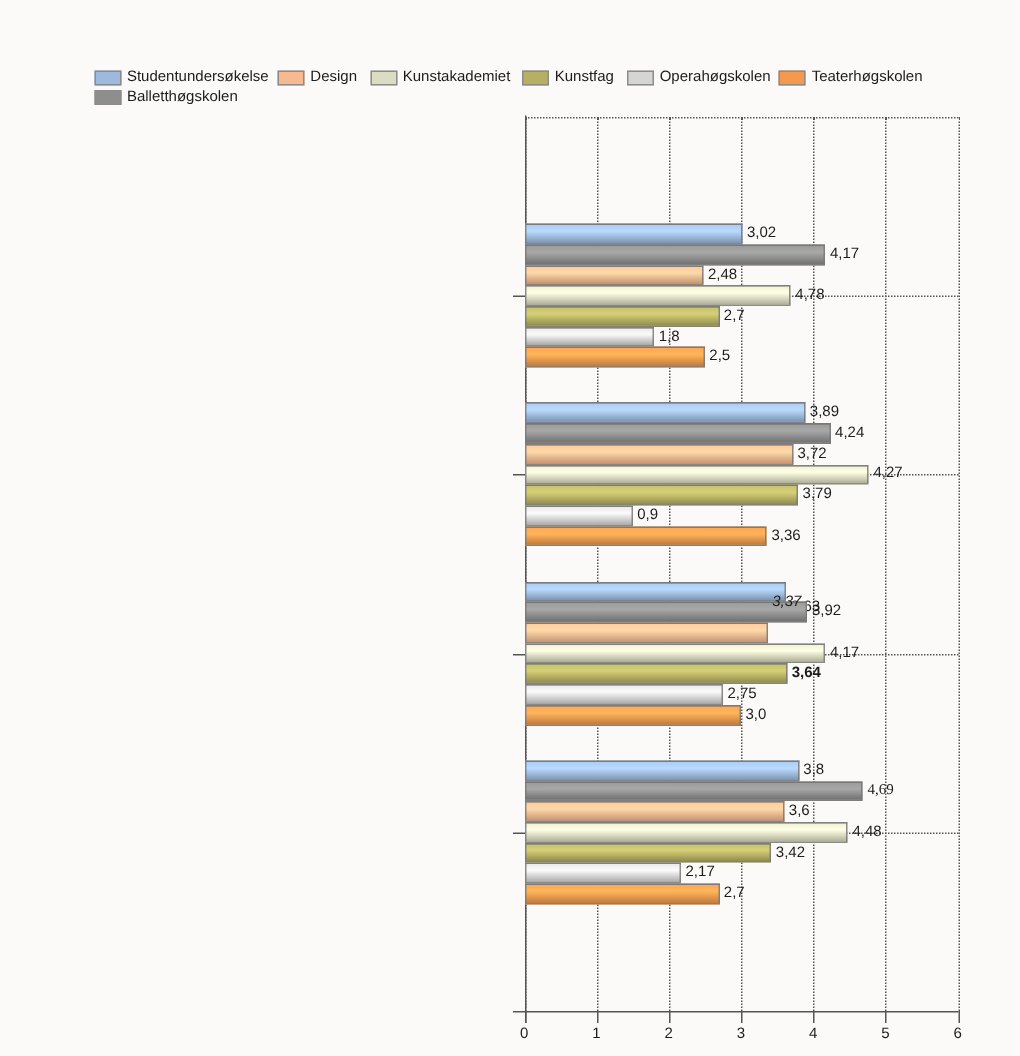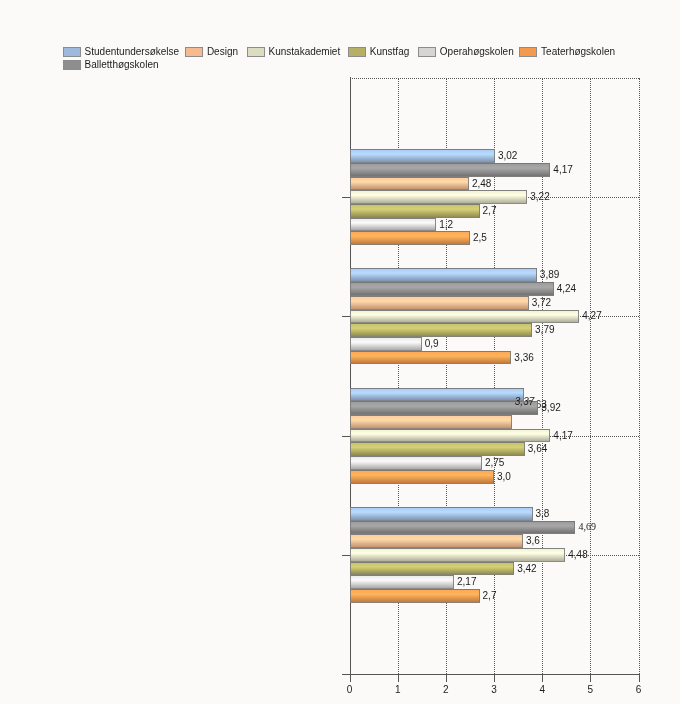--- a/index.html
+++ b/index.html
@@ -87,25 +87,25 @@
       <div class="tick" style="left: 341.5px; top: 316.4px; width: 8px; height: 1px;"></div>
       <div class="tick" style="left: 341.5px; top: 435.6px; width: 8px; height: 1px;"></div>
       <div class="tick" style="left: 341.5px; top: 554.8px; width: 8px; height: 1px;"></div>
       <div class="bar" style="left: 349.5px; top: 149.25px; width: 145.463px; height: 13.7px; background: linear-gradient(rgb(173, 205, 244) 0%, rgb(185, 219, 255) 35%, rgb(126, 149, 178) 100%);"></div>
       <div class="blabel" style="left: 497.963px; top: 150.1px;">3,02</div>
       <div class="bar" style="left: 349.5px; top: 162.95px; width: 200.855px; height: 13.7px; background: linear-gradient(rgb(156, 156, 156) 0%, rgb(168, 168, 168) 35%, rgb(114, 114, 114) 100%);"></div>
       <div class="blabel" style="left: 553.355px; top: 163.8px;">4,17</div>
       <div class="bar" style="left: 349.5px; top: 176.65px; width: 119.453px; height: 13.7px; background: linear-gradient(rgb(255, 204, 157) 0%, rgb(255, 218, 169) 35%, rgb(198, 148, 114) 100%);"></div>
       <div class="blabel" style="left: 471.953px; top: 177.5px;">2,48</div>
       <div class="bar" style="left: 349.5px; top: 190.35px; width: 177.735px; height: 13.7px; background: linear-gradient(rgb(242, 242, 213) 0%, rgb(255, 255, 229) 35%, rgb(176, 176, 155) 100%);"></div>
-      <div class="blabel" style="left: 530.235px; top: 191.2px;">3,22</div>
+      <div class="blabel" style="left: 530.235px; top: 191.2px;">4,78</div>
       <div class="bar" style="left: 349.5px; top: 204.05px; width: 130.05px; height: 13.7px; background: linear-gradient(rgb(199, 194, 110) 0%, rgb(214, 208, 118) 35%, rgb(145, 141, 80) 100%);"></div>
       <div class="blabel" style="left: 482.55px; top: 204.9px;">2,7</div>
       <div class="bar" style="left: 349.5px; top: 217.75px; width: 86.7px; height: 13.7px; background: linear-gradient(rgb(234, 234, 234) 0%, rgb(251, 251, 251) 35%, rgb(170, 170, 170) 100%);"></div>
-      <div class="blabel" style="left: 439.2px; top: 218.6px;">1,2</div>
+      <div class="blabel" style="left: 439.2px; top: 218.6px;">1,8</div>
       <div class="bar" style="left: 349.5px; top: 231.45px; width: 120.417px; height: 13.7px; background: linear-gradient(rgb(255, 168, 85) 0%, rgb(255, 181, 91) 35%, rgb(195, 122, 62) 100%);"></div>
       <div class="blabel" style="left: 472.917px; top: 232.3px;">2,5</div>
       <div class="bar" style="left: 349.5px; top: 268.45px; width: 187.368px; height: 13.7px; background: linear-gradient(rgb(173, 205, 244) 0%, rgb(185, 219, 255) 35%, rgb(126, 149, 178) 100%);"></div>
       <div class="blabel" style="left: 539.868px; top: 269.3px;">3,89</div>
       <div class="bar" style="left: 349.5px; top: 282.15px; width: 204.227px; height: 13.7px; background: linear-gradient(rgb(156, 156, 156) 0%, rgb(168, 168, 168) 35%, rgb(114, 114, 114) 100%);"></div>
       <div class="blabel" style="left: 556.727px; top: 283px;">4,24</div>
       <div class="bar" style="left: 349.5px; top: 295.85px; width: 179.18px; height: 13.7px; background: linear-gradient(rgb(255, 204, 157) 0%, rgb(255, 218, 169) 35%, rgb(198, 148, 114) 100%);"></div>
       <div class="blabel" style="left: 531.68px; top: 296.7px;">3,72</div>
       <div class="bar" style="left: 349.5px; top: 309.55px; width: 229.755px; height: 13.7px; background: linear-gradient(rgb(242, 242, 213) 0%, rgb(255, 255, 229) 35%, rgb(176, 176, 155) 100%);"></div>
       <div class="blabel" style="left: 582.255px; top: 310.4px;">4,27</div>
@@ -117,21 +117,21 @@
       <div class="blabel" style="left: 514.34px; top: 351.5px; text-align: right;">3,36</div>
       <div class="bar" style="left: 349.5px; top: 387.65px; width: 174.845px; height: 13.7px; background: linear-gradient(rgb(173, 205, 244) 0%, rgb(185, 219, 255) 35%, rgb(126, 149, 178) 100%);"></div>
       <div class="blabel" style="left: 527.345px; top: 388.5px; margin-top: 10px;">3,63</div>
       <div class="bar" style="left: 349.5px; top: 401.35px; width: 188.813px; height: 13.7px; background: linear-gradient(rgb(156, 156, 156) 0%, rgb(168, 168, 168) 35%, rgb(114, 114, 114) 100%);"></div>
       <div class="blabel" style="left: 541.313px; top: 402.2px;">3,92</div>
       <div class="bar" style="left: 349.5px; top: 415.05px; width: 162.322px; height: 13.7px; background: linear-gradient(rgb(255, 204, 157) 0%, rgb(255, 218, 169) 35%, rgb(198, 148, 114) 100%);"></div>
       <div class="blabel" style="left: 514.822px; top: 396px; font-style: italic;">3,37</div>
       <div class="bar" style="left: 349.5px; top: 428.75px; width: 200.855px; height: 13.7px; background: linear-gradient(rgb(242, 242, 213) 0%, rgb(255, 255, 229) 35%, rgb(176, 176, 155) 100%);"></div>
       <div class="blabel" style="left: 553.355px; top: 429.6px;">4,17</div>
       <div class="bar" style="left: 349.5px; top: 442.45px; width: 175.327px; height: 13.7px; background: linear-gradient(rgb(199, 194, 110) 0%, rgb(214, 208, 118) 35%, rgb(145, 141, 80) 100%);"></div>
-      <div class="blabel" style="left: 527.827px; top: 443.3px;">3,64</div>
+      <div class="blabel" style="left: 527.827px; top: 443.3px; font-weight: bold;">3,64</div>
       <div class="bar" style="left: 349.5px; top: 456.15px; width: 132.458px; height: 13.7px; background: linear-gradient(rgb(234, 234, 234) 0%, rgb(251, 251, 251) 35%, rgb(170, 170, 170) 100%);"></div>
       <div class="blabel" style="left: 484.958px; top: 457px;">2,75</div>
       <div class="bar" style="left: 349.5px; top: 469.85px; width: 144.5px; height: 13.7px; background: linear-gradient(rgb(255, 168, 85) 0%, rgb(255, 181, 91) 35%, rgb(195, 122, 62) 100%);"></div>
       <div class="blabel" style="left: 497px; top: 470.7px;">3,0</div>
       <div class="bar" style="left: 349.5px; top: 506.85px; width: 183.033px; height: 13.7px; background: linear-gradient(rgb(173, 205, 244) 0%, rgb(185, 219, 255) 35%, rgb(126, 149, 178) 100%);"></div>
       <div class="blabel" style="left: 535.533px; top: 507.7px;">3,8</div>
       <div class="bar" style="left: 349.5px; top: 520.55px; width: 225.902px; height: 13.7px; background: linear-gradient(rgb(156, 156, 156) 0%, rgb(168, 168, 168) 35%, rgb(114, 114, 114) 100%);"></div>
       <div class="blabel" style="left: 578.402px; top: 521.4px; font-family: Liberation Serif, serif;">4,69</div>
       <div class="bar" style="left: 349.5px; top: 534.25px; width: 173.4px; height: 13.7px; background: linear-gradient(rgb(255, 204, 157) 0%, rgb(255, 218, 169) 35%, rgb(198, 148, 114) 100%);"></div>
       <div class="blabel" style="left: 525.9px; top: 535.1px;">3,6</div>

